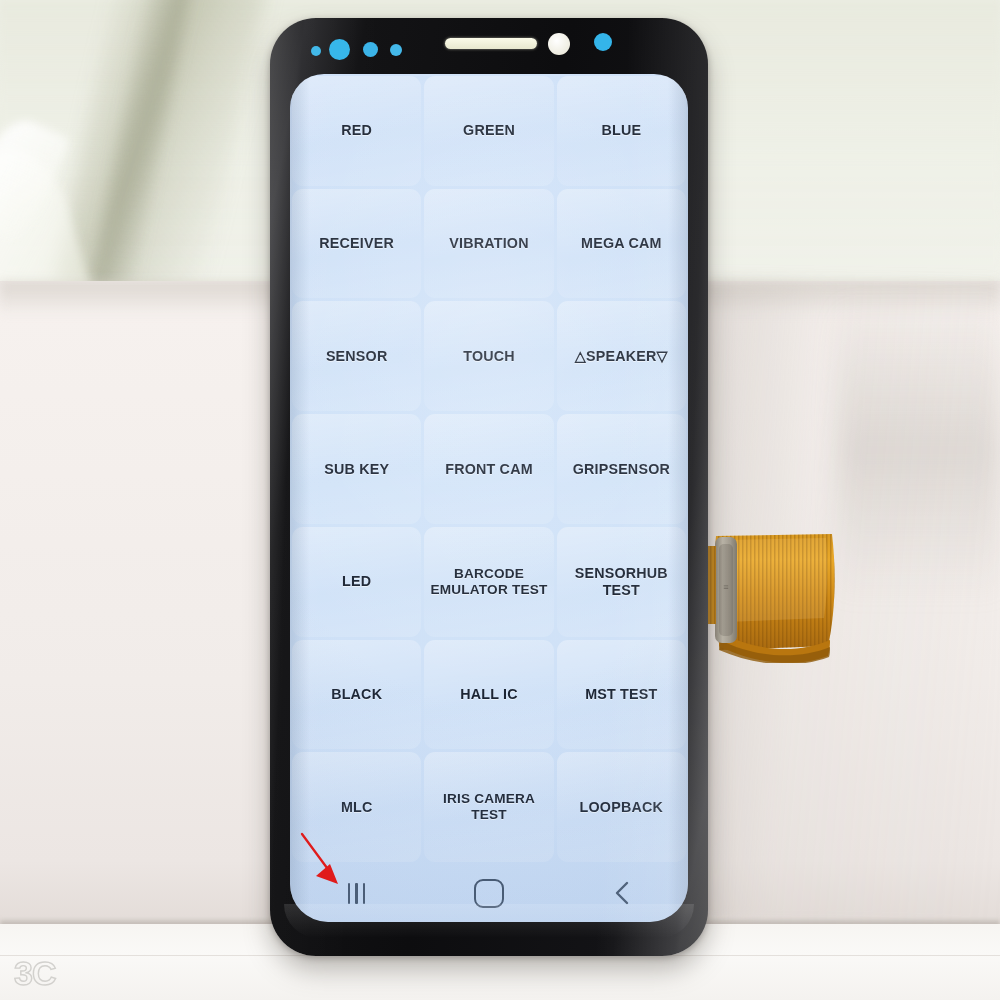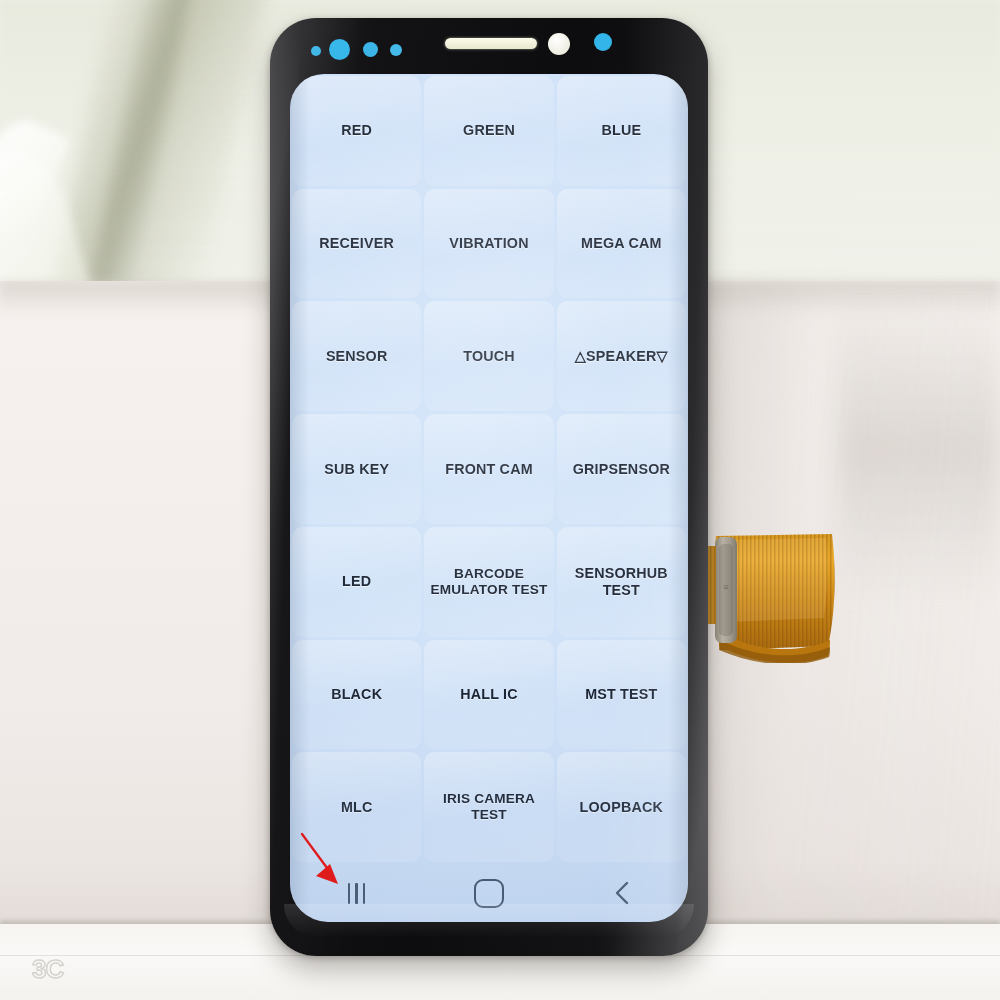--- a/index.html
+++ b/index.html
@@ -155,22 +155,22 @@
   .nav-home{width:26px;height:25px;border:2.4px solid #3e5068;border-radius:9px;}
   .nav-back svg{display:block;}
   #arrow{position:absolute;left:292px;top:826px;width:70px;height:80px;pointer-events:none;}
 
   
   #flex{position:absolute;left:706px;top:528px;width:140px;height:135px;}
   #flex svg{display:block;}
 
   
   #watermark{
-    position:absolute;left:32px;top:954px;
-    font-size:26px;font-weight:bold;letter-spacing:-1px;
+    position:absolute;left:14px;top:954px;
+    font-size:34px;font-weight:bold;letter-spacing:-1px;
     color:rgba(255,255,255,.0);
     -webkit-text-stroke:1.4px rgba(198,196,192,.75);
     font-family:"Liberation Sans", sans-serif;
   }
 </style>
 </head>
 <body>
 
 <div id="stage">
 

